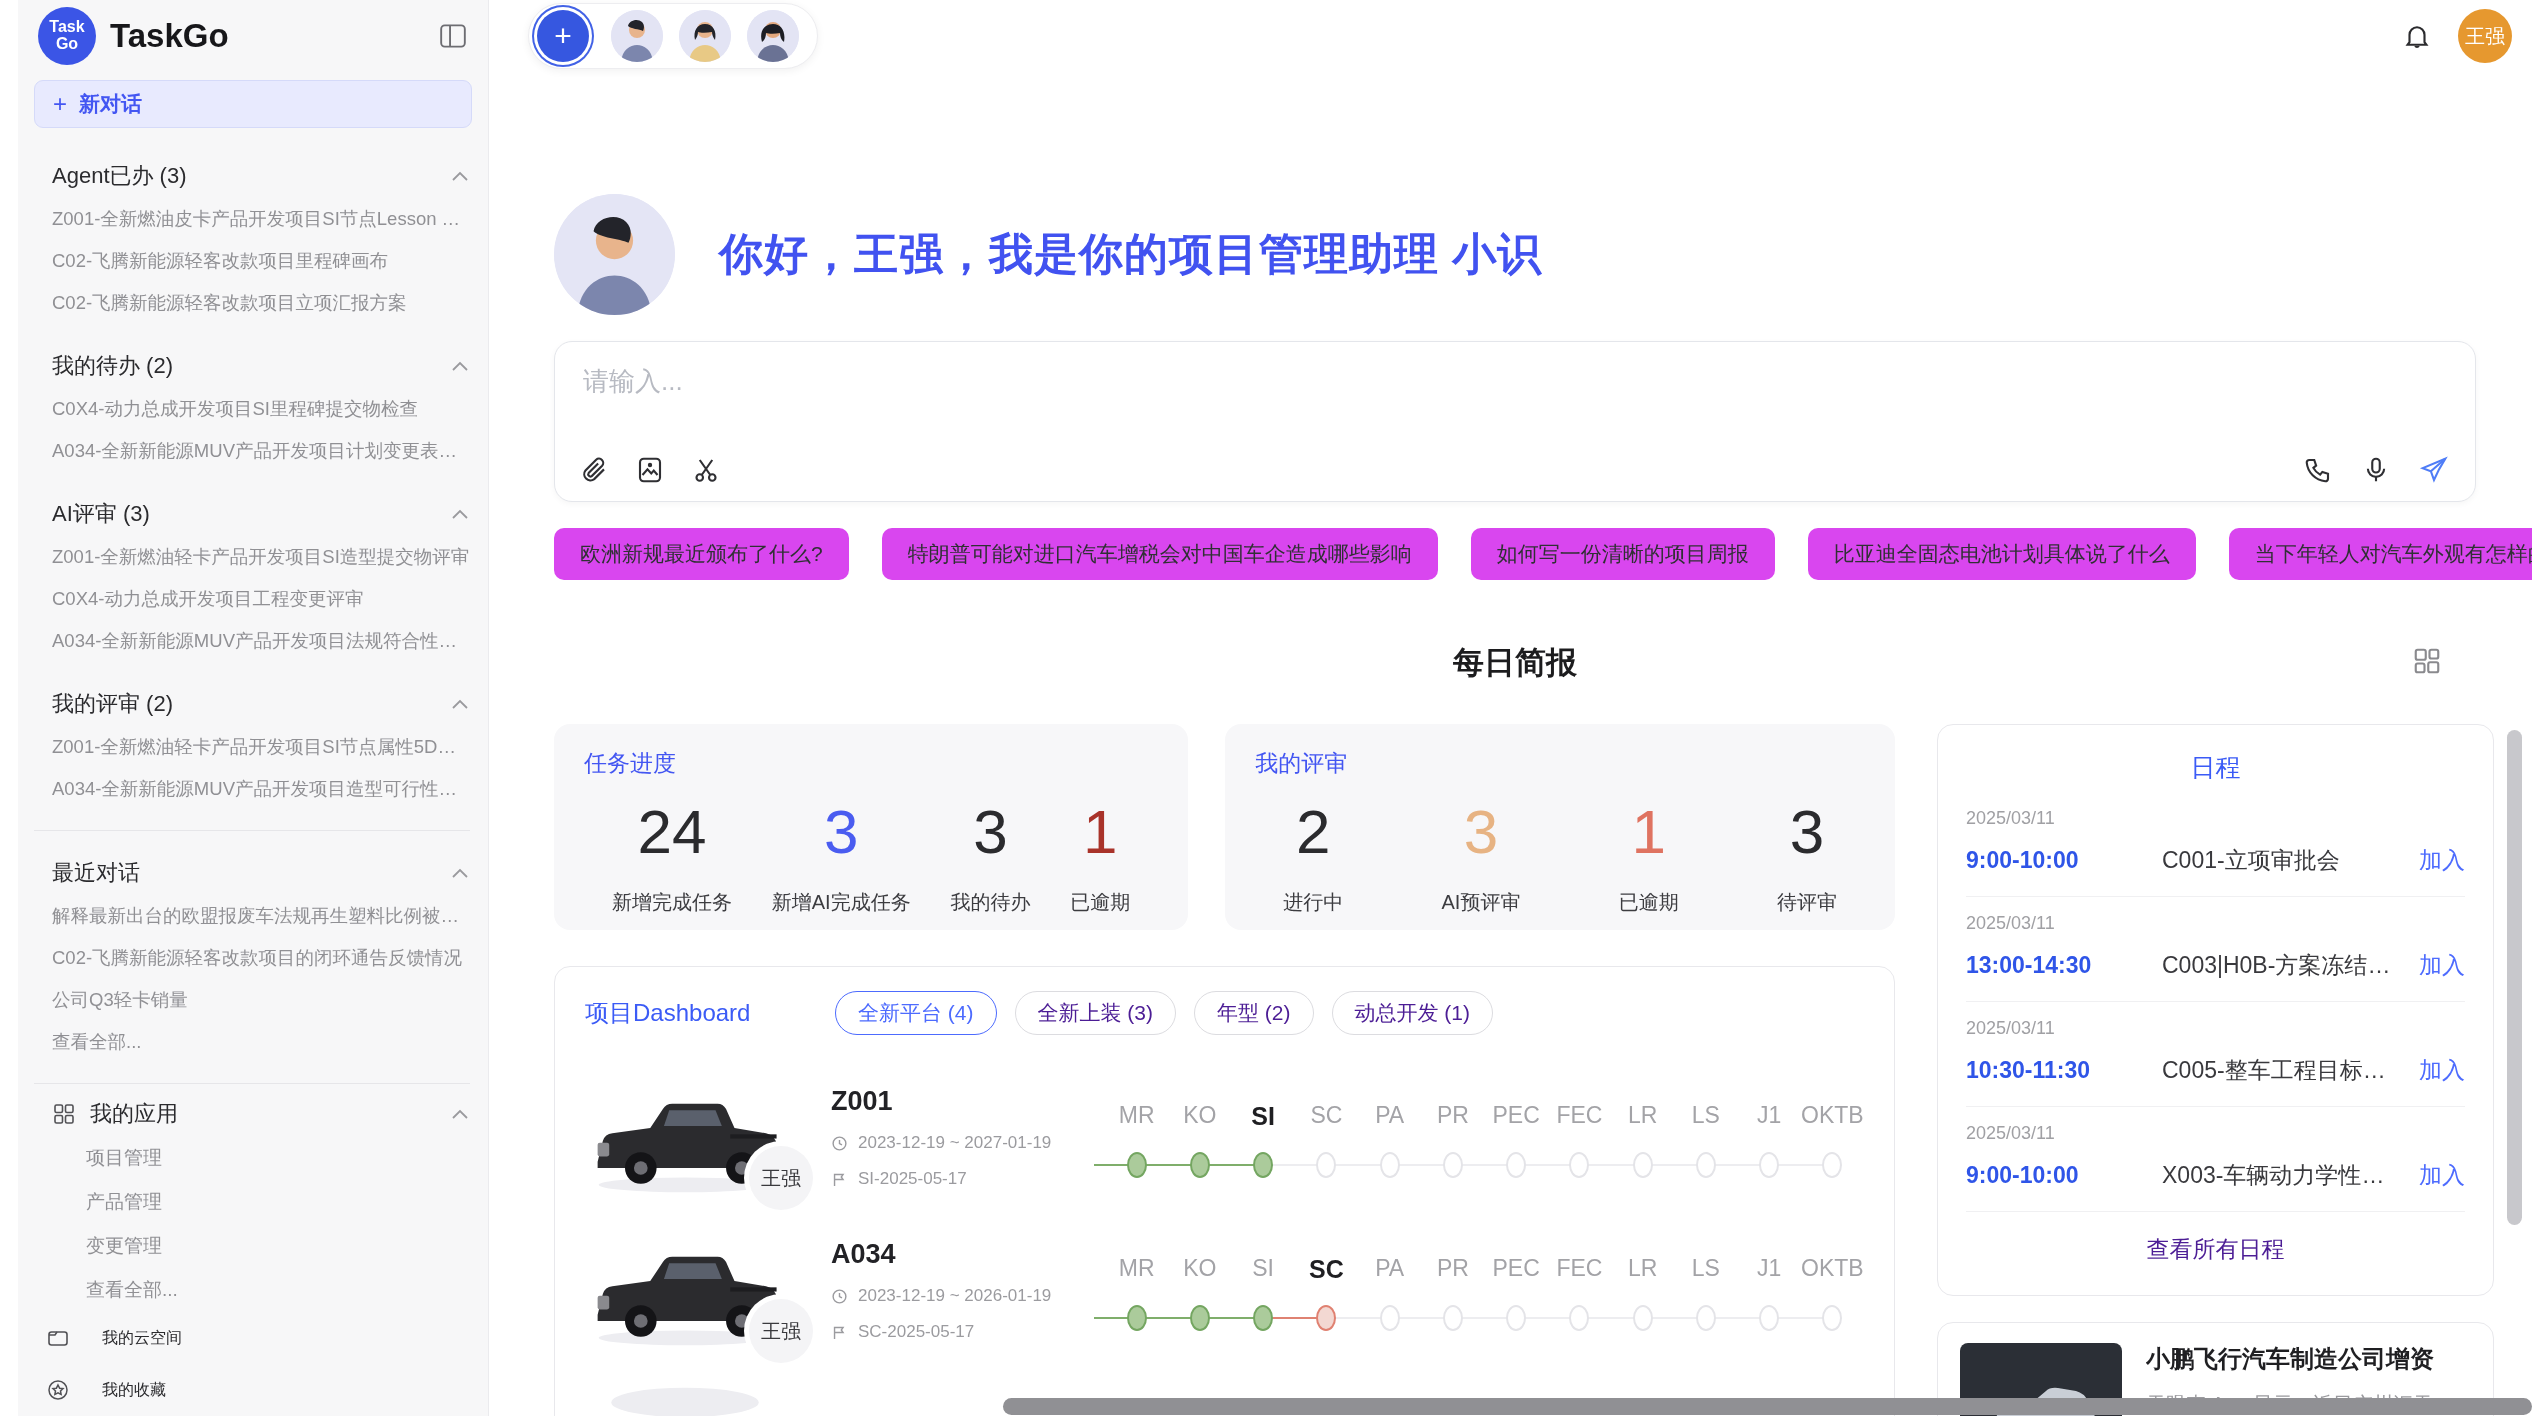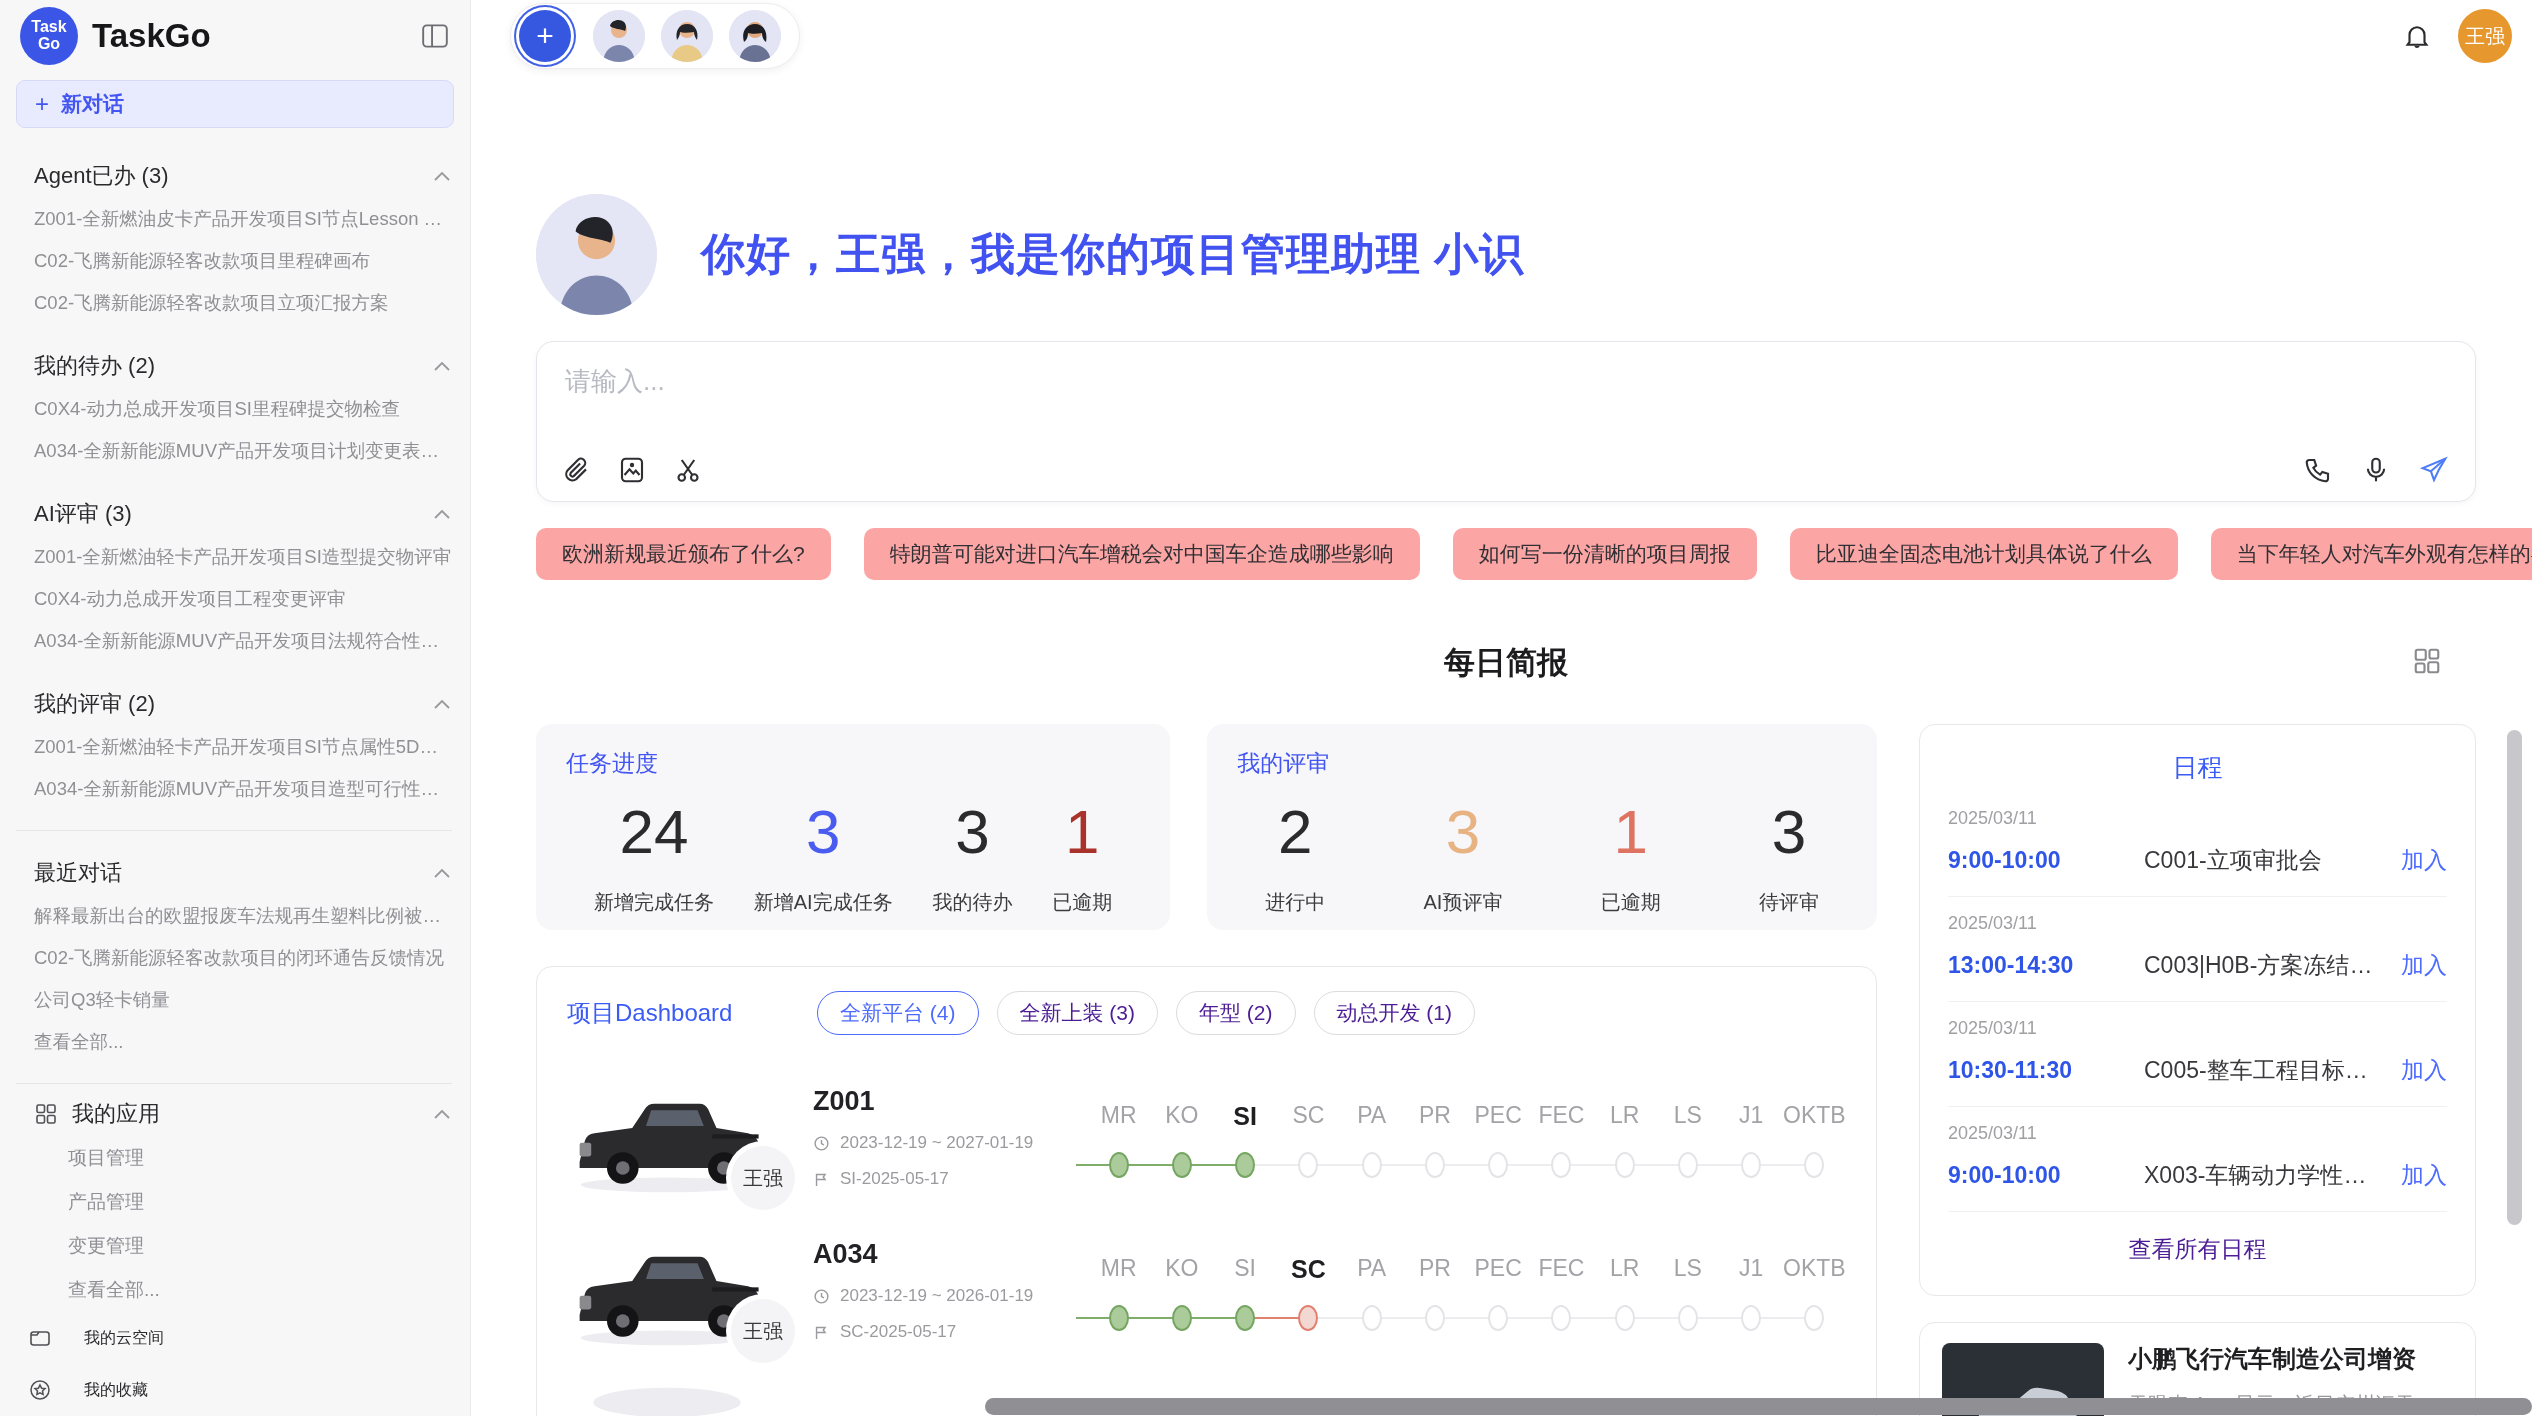--- a/index.html
+++ b/index.html
@@ -1,18 +1,18 @@
 <!DOCTYPE html>
 <html><head>
 <meta charset="utf-8">
 <style>
   * { margin:0; padding:0; box-sizing:border-box; }
   html,body { width:2532px; height:1416px; overflow:hidden; background:#fff;
     font-family:"Liberation Sans", sans-serif; }
-  .root { display:flex; width:2532px; height:1416px; position:relative; }
+  .root { display:flex; width:2532px; height:1416px; position:relative;padding-left:18px; }
 
   
   .sidebar { width:471px; height:100%; background:#f7f7f8; border-right:1px solid #ebebee;
     padding:0 16px; flex-shrink:0; overflow:hidden; }
   .sb-head { height:72px; display:flex; align-items:center; gap:14px; padding:0 4px; }
   .logo { width:58px; height:58px; border-radius:50%; background:#3b55e6; color:#fff;
     display:flex; flex-direction:column; align-items:center; justify-content:center;
     font-size:16px; font-weight:700; line-height:1.05; }
   .app-title { font-size:33px; font-weight:700; color:#17171a; flex:1; }
   .collapse-btn { color:#6d6d72; cursor:pointer; }
@@ -60,21 +60,21 @@
   .composer textarea { width:85%; height:60px; border:none; outline:none; resize:none;
     font-size:26px; color:#33333a; font-family:"Liberation Sans",sans-serif; background:transparent; }
   .composer textarea::placeholder { color:#b7bac2; }
   .comp-row { position:absolute; left:24px; right:26px; bottom:16px; display:flex;
     align-items:center; }
   .comp-left { display:flex; gap:26px; align-items:center; color:#2f2f33; }
   .comp-right { margin-left:auto; display:flex; gap:28px; align-items:center; color:#2f2f33; }
   .icon-btn { cursor:pointer; display:flex; }
 
   .chips { display:flex; gap:33px; margin-top:26px; }
-  .chip { background:#fca5a5; border-radius:10px; height:52px; display:flex; align-items:center;
+  .chip { background:#d946ef; border-radius:10px; height:52px; display:flex; align-items:center;
     padding:0 26px; font-size:21px; color:#303034; cursor:pointer; white-space:nowrap; }
 
   .brief-head { position:relative; margin-top:62px; height:42px; }
   .brief-head .t { text-align:center; font-size:31px; font-weight:700; color:#1c1c1e; }
   .brief-head .grid-ic { position:absolute; right:34px; top:4px; color:#8a8a8e; cursor:pointer; }
 
   .columns { display:flex; gap:42px; margin-top:40px; }
   .col-left { width:1341px; flex-shrink:0; }
   .col-right { width:557px; flex-shrink:0; }
 

